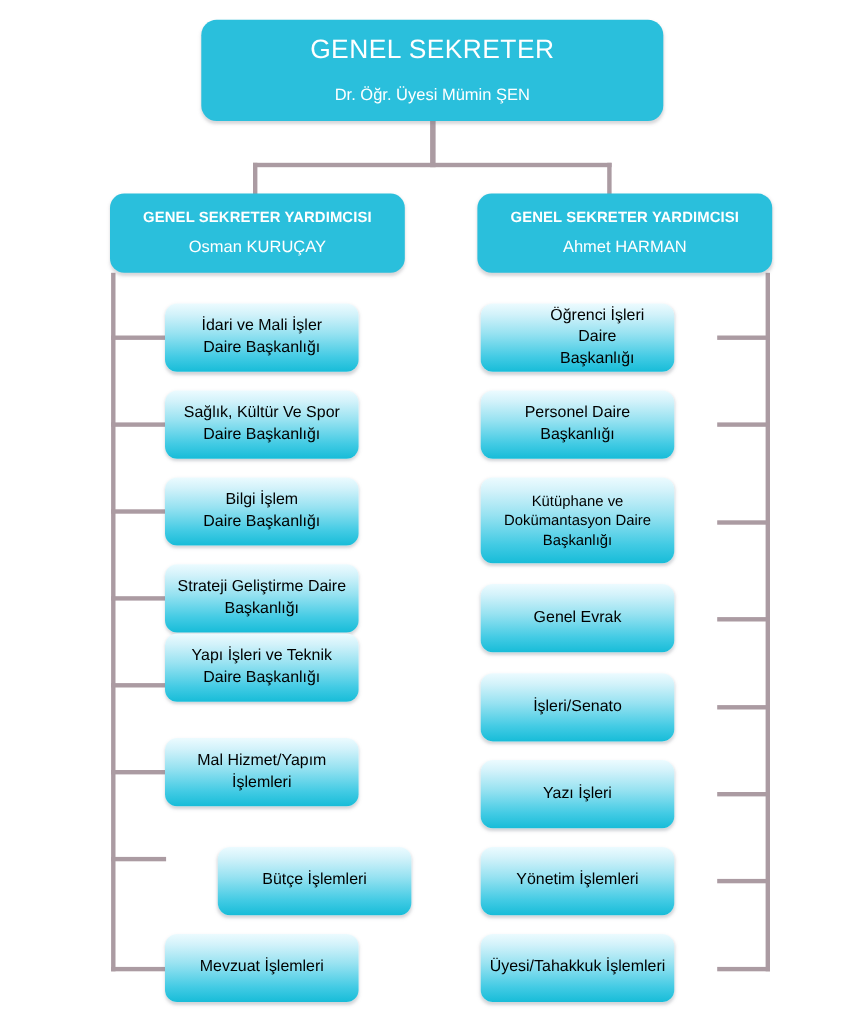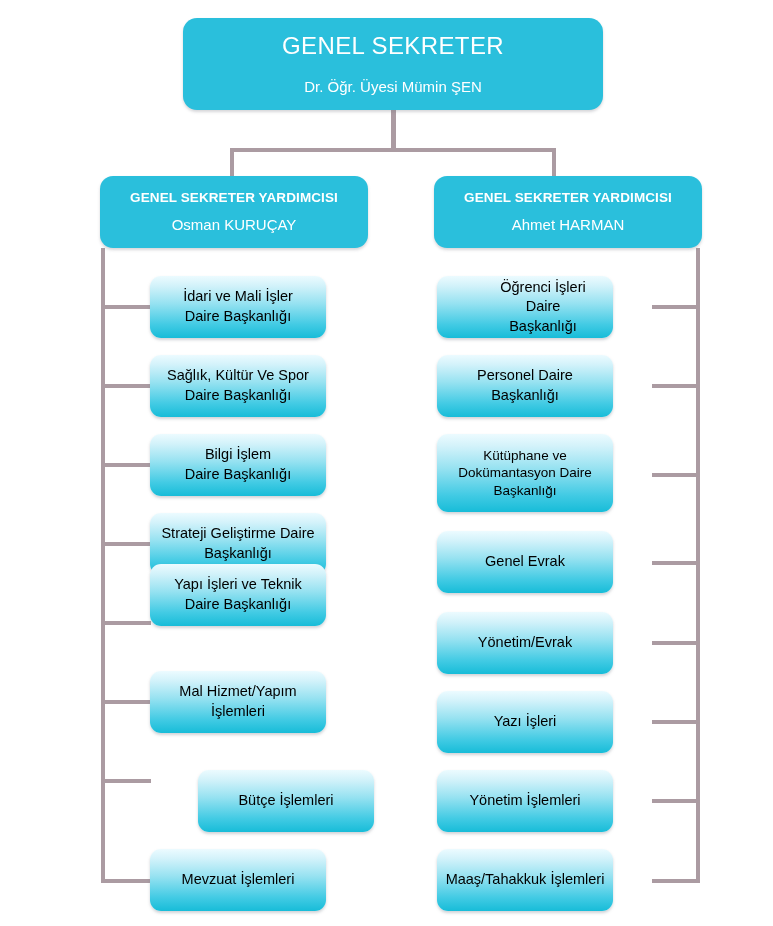--- a/index.html
+++ b/index.html
@@ -164,21 +164,21 @@
       </div>
     <div class="unit-box" style="top:355px;">
         <span>Sağlık, Kültür Ve Spor<br>Daire Başkanlığı</span>
       </div>
     <div class="unit-box" style="top:434px;">
         <span>Bilgi İşlem<br>Daire Başkanlığı</span>
       </div>
     <div class="unit-box" style="top:513px;">
         <span>Strateji Geliştirme Daire<br>Başkanlığı</span>
       </div>
-    <div class="unit-box" style="top:564px;text-align:center;">
+    <div class="unit-box" style="top:576px;text-align:center;">
         <span>Yapı İşleri ve Teknik<br>Daire Başkanlığı</span>
       </div>
     <div class="unit-box" style="top:671px;">
         <span>Mal Hizmet/Yapım<br>İşlemleri</span>
       </div>
     <div class="unit-box" style="top:770px;margin-left:48px;">
         <span>Bütçe İşlemleri</span>
       </div>
     <div class="unit-box" style="top:849px;">
         <span>Mevzuat İşlemleri</span>
@@ -192,26 +192,26 @@
     <div class="unit-box" style="top:355px;">
         <span>Personel Daire Başkanlığı</span>
       </div>
     <div class="unit-box small" style="top:434px; height:78px;">
         <span>Kütüphane ve<br>Dokümantasyon Daire<br>Başkanlığı</span>
       </div>
     <div class="unit-box" style="top:531px;">
         <span>Genel Evrak</span>
       </div>
     <div class="unit-box" style="top:612px;">
-        <span>Yönetim/Evrak</span>
+        <span>İşleri/Senato</span>
       </div>
     <div class="unit-box" style="top:691px;">
         <span>Yazı İşleri</span>
       </div>
     <div class="unit-box" style="top:770px;">
         <span>Yönetim İşlemleri</span>
       </div>
     <div class="unit-box" style="top:849px;">
-        <span>Maaş/Tahakkuk İşlemleri</span>
+        <span>Üyesi/Tahakkuk İşlemleri</span>
       </div>
   </div>
 
 </div>
 
 </body></html>

